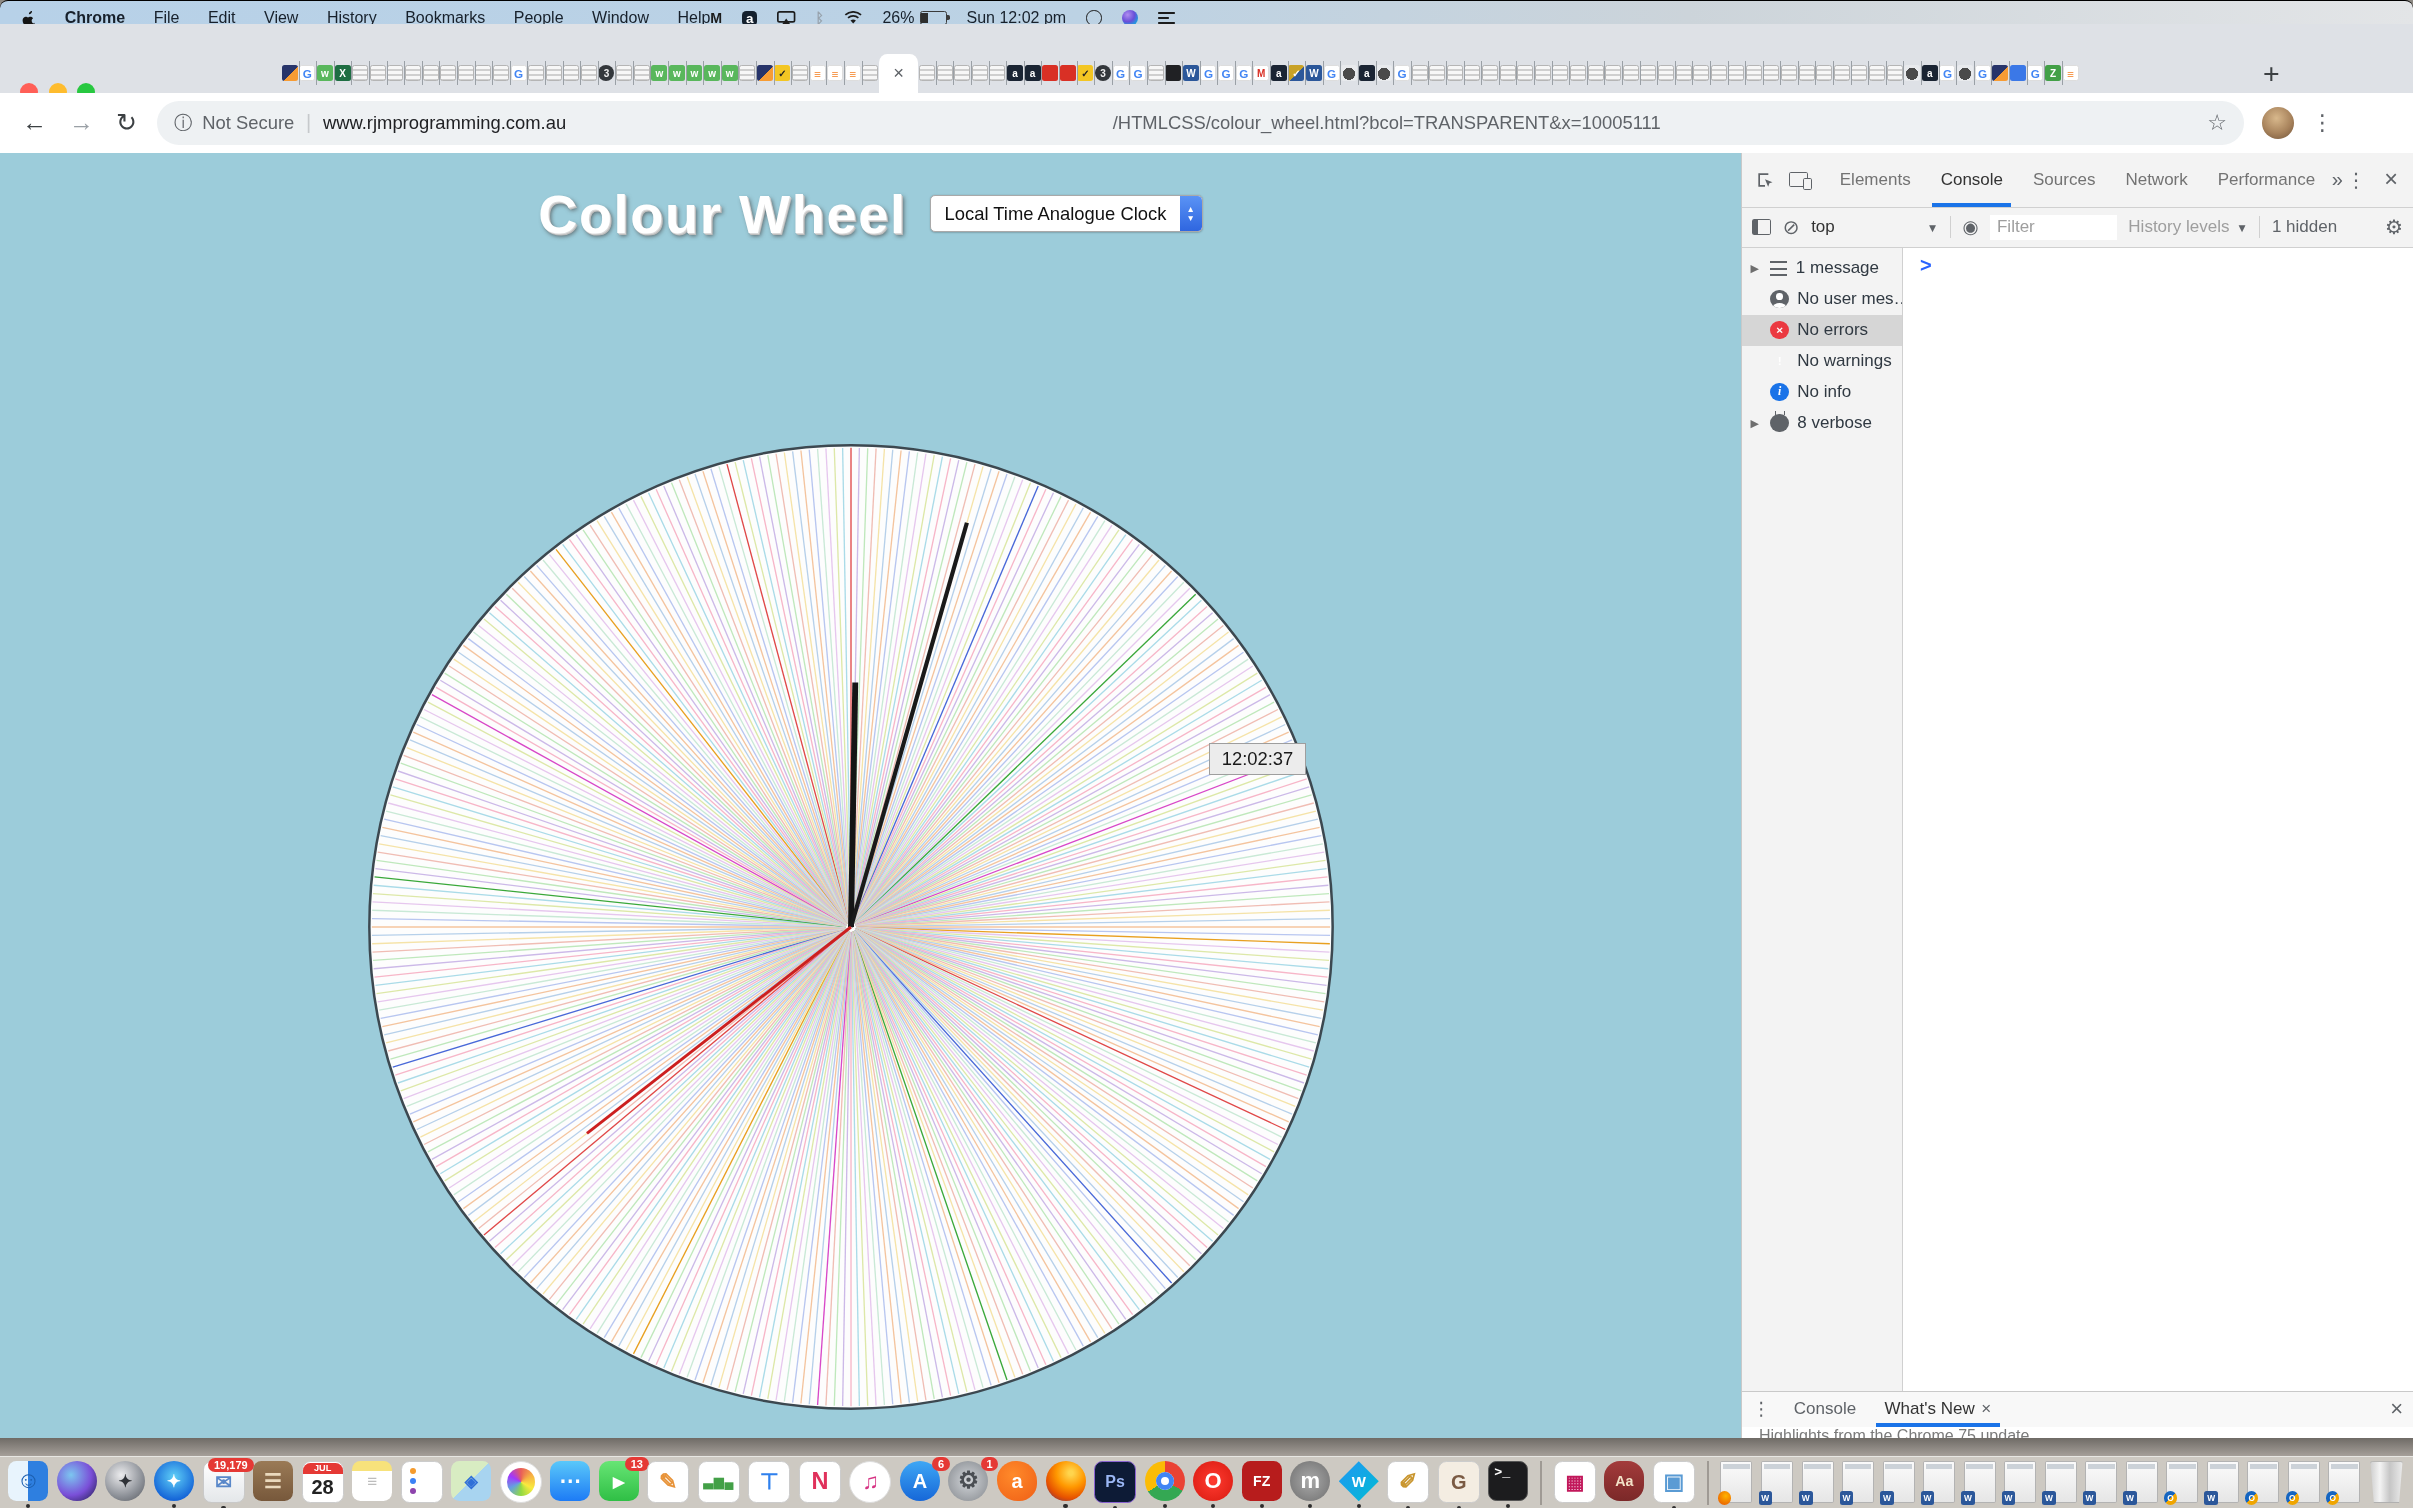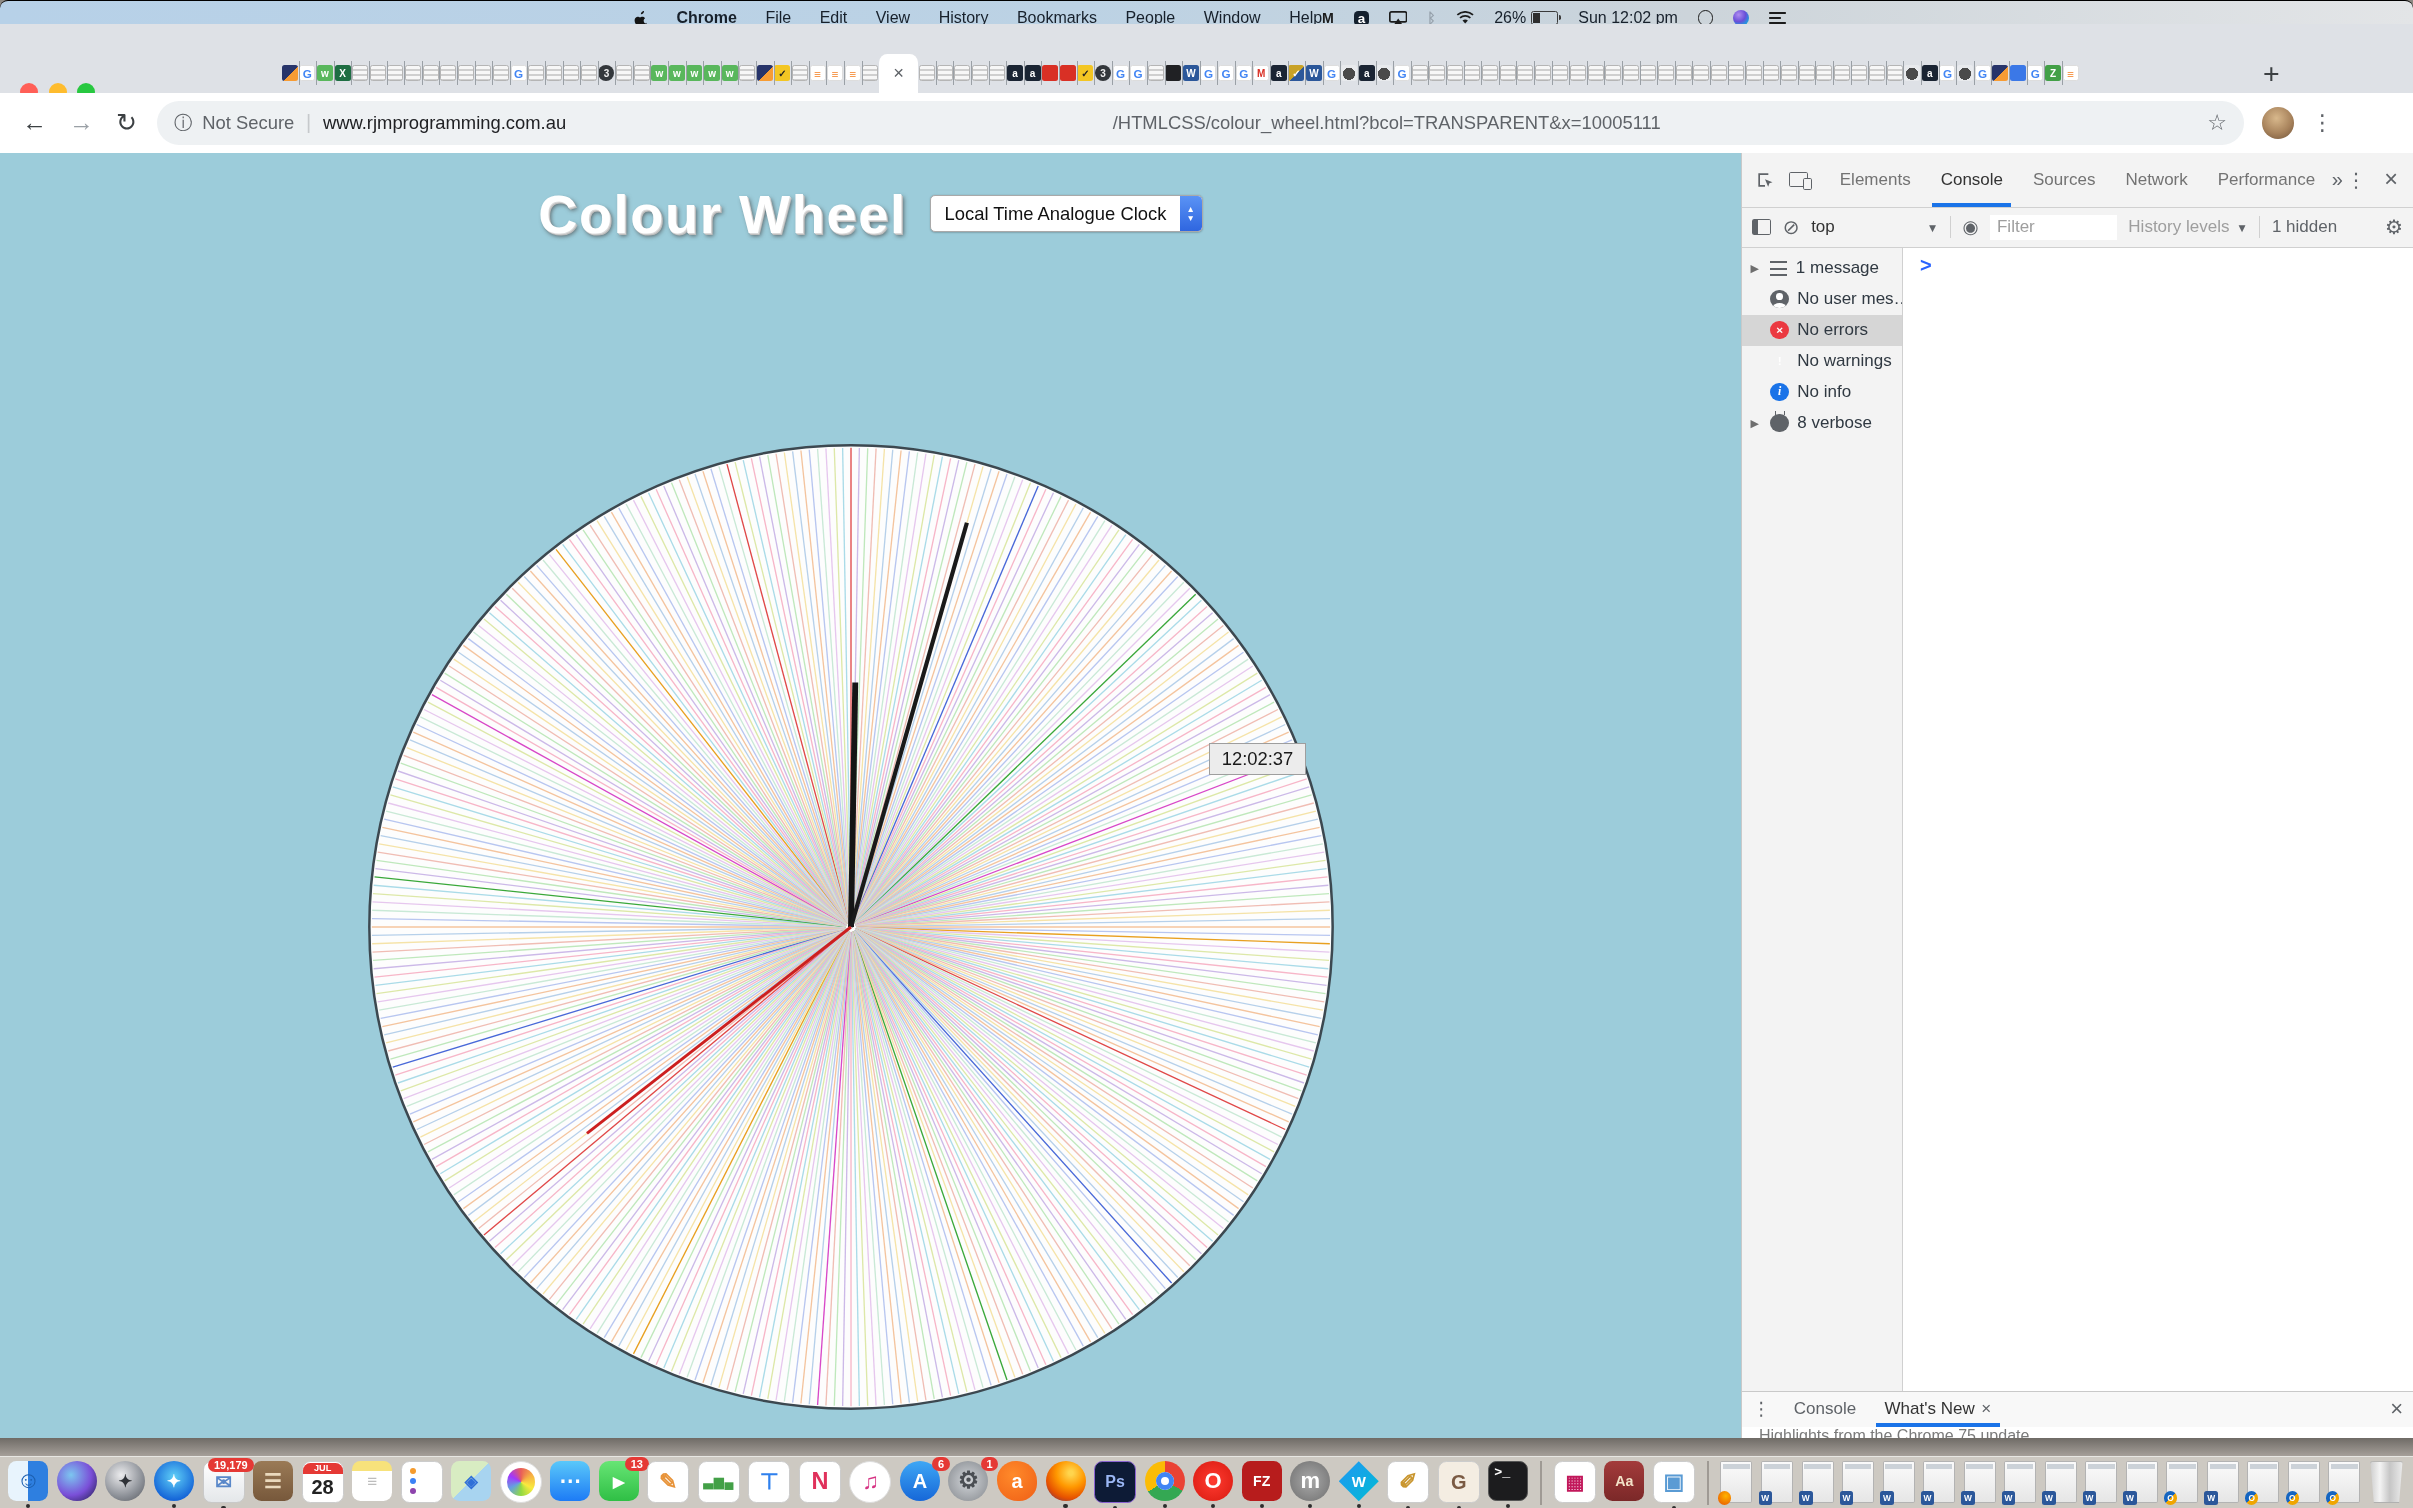--- a/index.html
+++ b/index.html
@@ -1,18 +1,18 @@
 <!DOCTYPE html>
 <html style="font-size:13.4px"><head>
 <meta charset="utf-8">
 <style>
   html,body{margin:0;padding:0;}
   body{width:2413px;height:1508px;overflow:hidden;font-family:"Liberation Sans",sans-serif;background:#8d8983;position:relative;}
   
-  .menubar{position:absolute;left:0;top:0;width:2413px;height:35px;background:linear-gradient(90deg,#b7d1e8 0%,#bcd2e4 45%,#ccd4da 70%,#e3e5e7 100%);display:flex;align-items:center;justify-content:center;font-size:16px;color:#17202b;border-top:1.7px solid #000;box-sizing:border-box;border-radius:8px;}
+  .menubar{position:absolute;left:0;top:0;width:2413px;height:35px;background:linear-gradient(90deg,#b7d1e8 0%,#bcd2e4 45%,#ccd4da 70%,#e3e5e7 100%);display:flex;align-items:center;justify-content:flex-start;font-size:16px;color:#17202b;border-top:1.7px solid #000;box-sizing:border-box;border-radius:8px;}
   .mb-left{display:flex;align-items:center;gap:28.5px;padding-left:22px;}
   .mb-left .apple{display:flex;align-items:center;}
   .mb-app{font-weight:bold;}
   .mb-item{white-space:nowrap;}
   .mb-right{display:flex;align-items:center;gap:20px;padding-right:15px;}
   .mb-ic{display:flex;align-items:center;justify-content:center;color:#1c1c1c;font-weight:bold;}
   .bt{color:#97a2ac;font-size:14.2px;}
   .battery{display:flex;align-items:center;gap:5px;}
   .batt-shell{width:25px;height:11.7px;border:1.7px solid #3a3a3a;border-radius:2.5px;position:relative;}
   .batt-shell::after{content:"";position:absolute;right:-4.2px;top:2.5px;width:2.5px;height:5px;background:#3a3a3a;border-radius:0 1.7px 1.7px 0;}
@@ -179,21 +179,21 @@
   .dk-chrome{background:conic-gradient(#ea4335 0 33%,#34a853 33% 66%,#fbbc05 66% 100%);border-radius:50%;}
   .dk-chrome::after{content:"";position:absolute;inset:11px;background:#fff;border-radius:50%;box-shadow:inset 0 0 0 5px #4285f4;}
   .dk-opera{background:radial-gradient(circle,#ff3b30,#d81a10);border-radius:50%;font-size:22px;}
   .dk-filezilla{background:#b71c1c;font-size:14.2px;}
   .dk-mamp{background:radial-gradient(circle,#a9a9a9,#6f6f6f);border-radius:50%;font-size:22px;}
   .dk-webstorm{background:linear-gradient(135deg,#2196f3,#00bcd4);clip-path:polygon(50% 0,100% 50%,50% 100%,0 50%);font-size:15px;}
   .dk-paintbrush{background:#fff;border:0.8px solid #ccc;color:#c9962f;font-size:22px;}
   .dk-gimp{background:#f4ede2;border:0.8px solid #ccc;color:#7a5a43;font-size:20px;}
   .dk-terminal{background:#1c1c1e;border:0.8px solid #555;color:#fff;font-size:13.4px;font-family:"Liberation Mono",monospace;justify-content:flex-start;padding-left:5px;box-sizing:border-box;align-items:flex-start;padding-top:3.4px;}
   .dk-photo-booth{background:#fff;border:0.8px solid #ccc;color:#c2185b;font-size:20px;}
-  .dk-dictionary{background:linear-gradient(180deg,#a33b3b,#7b2828);color:#f3e2c8;font-size:14.2px;}
+  .dk-dictionary{background:linear-gradient(180deg,#a33b3b,#7b2828);color:#f3e2c8;font-size:14.2px;border-radius:16px;}
   .dk-preview{background:#fff;border:0.8px solid #ccc;color:#5a9bd4;font-size:22px;}
 </style>
 </head>
 <body>
 
 <div class="menubar">
   <div class="mb-left">
     <span class="apple">
       <svg width="14.2" height="17" viewBox="0 0 16 19">
           <path fill="#141414" d="M11.3 1c.1 1-.3 1.9-.9 2.6-.7.8-1.7 1.3-2.6 1.2-.1-.9.4-1.9 1-2.5C9.4 1.5 10.4 1 11.3 1zM14.6 14.2c-.4 1-.9 1.9-1.6 2.8-.6.8-1.3 1.7-2.4 1.7-1 0-1.3-.6-2.6-.6s-1.7.6-2.6.6c-1 0-1.8-.9-2.5-1.7C1.2 15.2.2 12.4.9 10.2c.5-1.5 1.8-2.6 3.3-2.6 1 0 1.9.7 2.6.7.6 0 1.7-.8 2.9-.7.5 0 1.9.2 2.8 1.5-.1 0-1.7 1-1.6 2.9 0 2.3 2 3.1 2 3.1z"></path>

